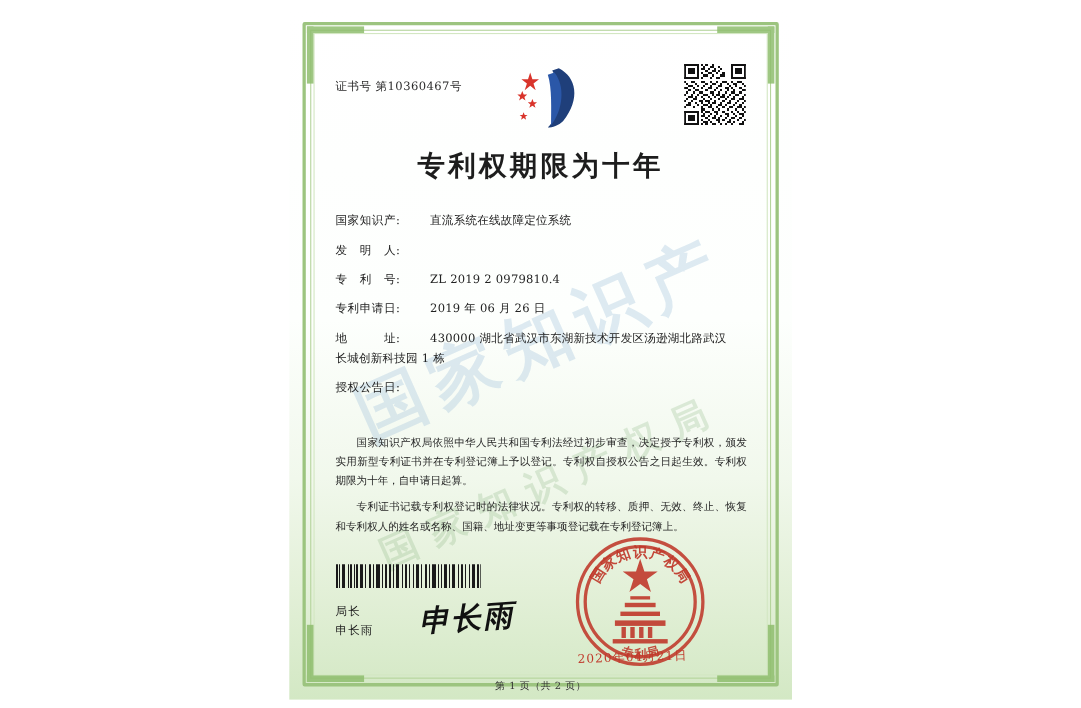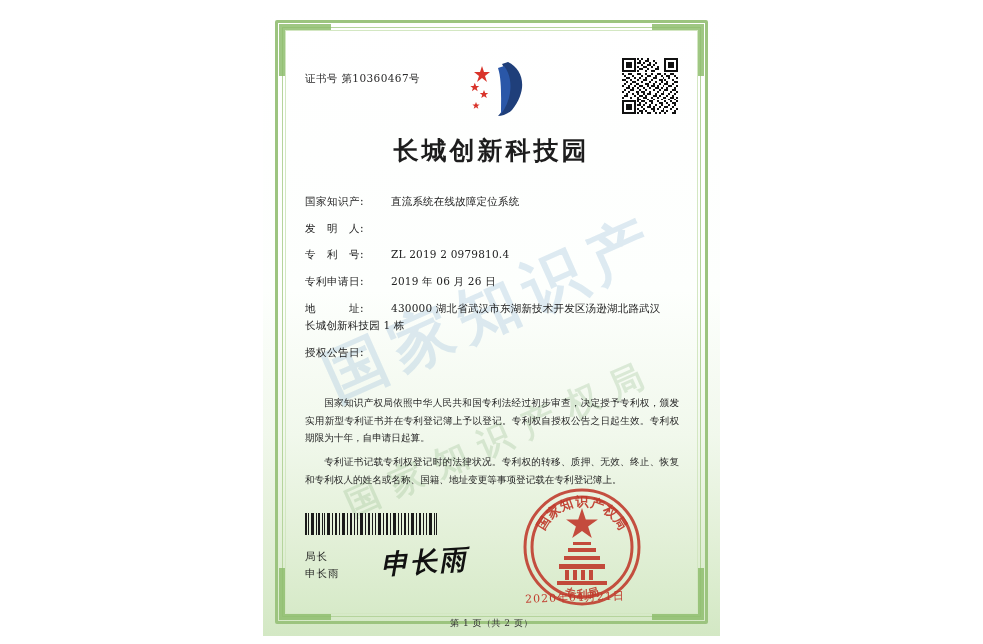--- a/index.html
+++ b/index.html
@@ -455,21 +455,21 @@
             <rect x="10" y="28" width="1" height="1"></rect>
             <rect x="13" y="28" width="2" height="1"></rect>
           <rect x="17" y="28" width="1" height="1"></rect>
             <rect x="19" y="28" width="1" height="1"></rect>
             <rect x="22" y="28" width="1" height="1"></rect>
             <rect x="26" y="28" width="2" height="1"></rect>
         </g>
       </svg>
     </div>
 
-    <div class="title">长城创新科技园</div>
+    <div class="title">专利权期限为十年</div>
 
     <div class="fields">
 
       <div class="field-row">
         <div class="field-label">国家知识产:</div>
         <div class="field-value">直流系统在线故障定位系统</div>
       </div>
 
       <div class="field-row">
         <div class="field-label">发　明　人:</div>

